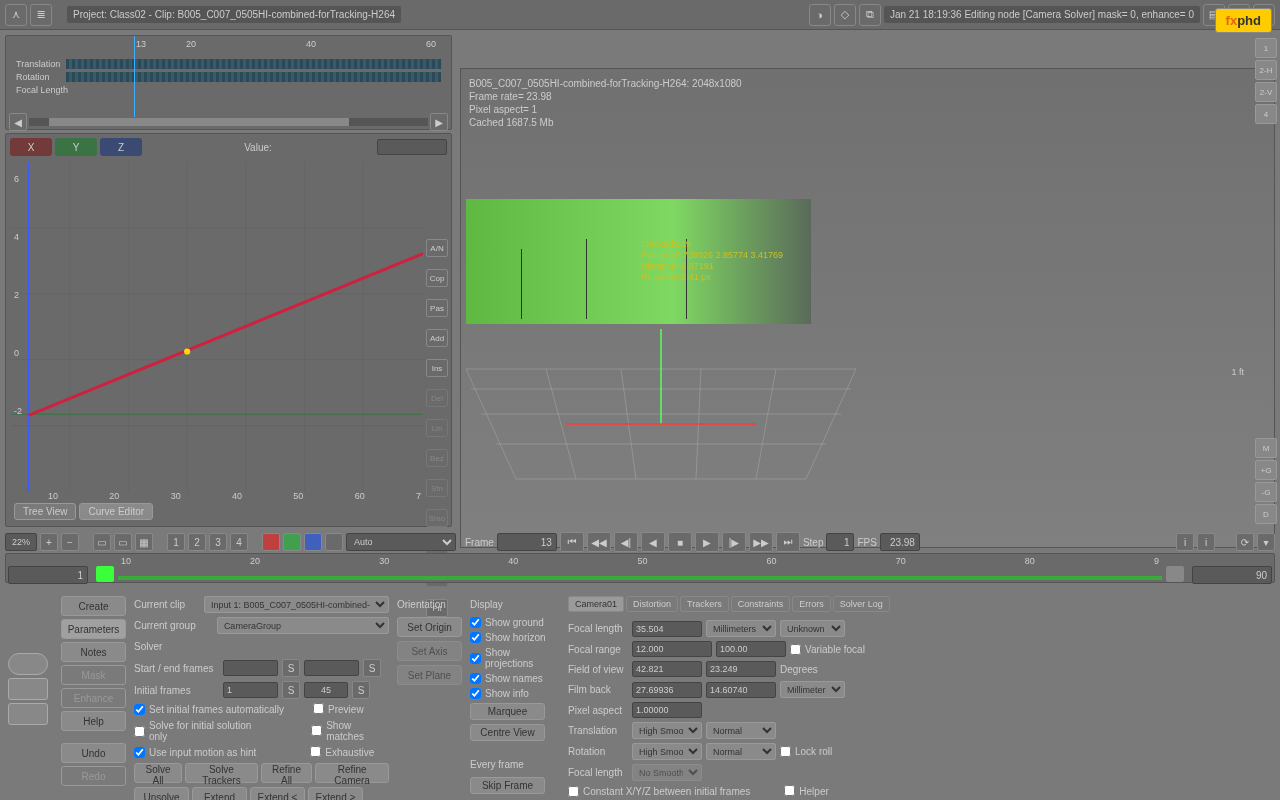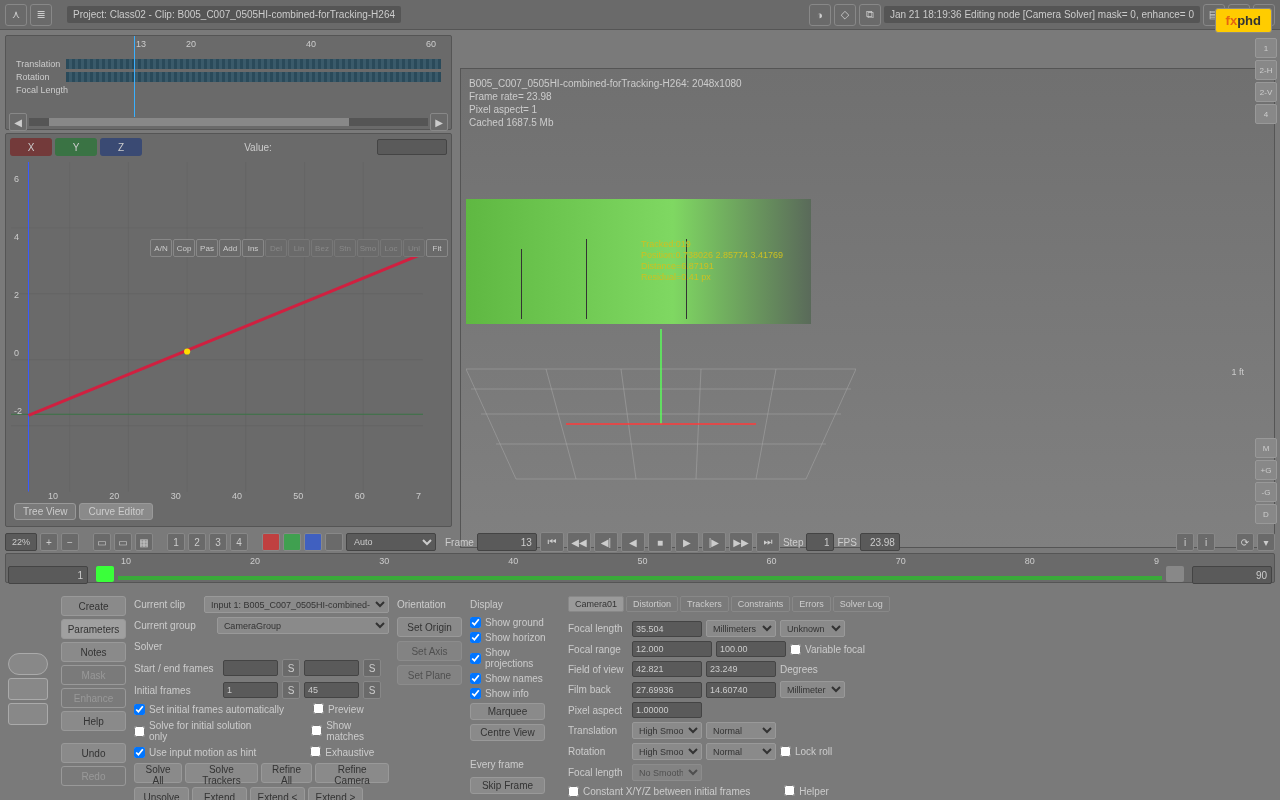--- a/index.html
+++ b/index.html
@@ -17,21 +17,21 @@
 .timeline-top { height: 95px; background: #6a6a6a; border: 1px solid #555; border-radius: 2px; position: relative; }
 .curve-area { flex: 1; background: #6a6a6a; border: 1px solid #555; border-radius: 2px; position: relative; }
 .xyz-row { display: flex; gap: 3px; padding: 4px; align-items: center; }
 .xyz-btn { width: 42px; height: 18px; border-radius: 3px; display: flex; align-items: center; justify-content: center; cursor: pointer; font-size: 10px; }
 .xyz-x { background: #733a3a; }
 .xyz-y { background: #3a7344; }
 .xyz-z { background: #3a4a73; }
 .value-input { margin-left: auto; background: #5a5a5a; border: 1px solid #444; width: 70px; height: 16px; color: #ccc; padding: 0 3px; border-radius: 2px; }
 .value-label { font-size: 10px; margin-right: 3px; }
 .curve-canvas { position: absolute; top: 28px; left: 5px; right: 28px; bottom: 28px; background: #6a6a6a; }
-.curve-side-btns { position: absolute; right: 3px; top: 250px; display: flex; flex-direction: row; gap: 1px; }
+.curve-side-btns { position: absolute; right: 3px; top: 250px; display: flex; flex-direction: column; gap: 12px; }
 .side-btn { width: 22px; height: 18px; background: #6a6a6a; border: 1px solid #888; border-radius: 2px; font-size: 8px; display: flex; align-items: center; justify-content: center; cursor: pointer; color: #ccc; }
 .side-btn.dim { color: #888; border-color: #777; }
 .bottom-tabs { display: flex; gap: 3px; padding: 3px; }
 .panel-tab { padding: 2px 8px; background: #7a7a7a; border: 1px solid #999; border-radius: 3px; cursor: pointer; font-size: 10px; }
 .panel-tab.active { background: #8a8a8a; }
 
 .center-panel { flex: 1; position: relative; padding: 5px 3px; }
 .viewport { position: absolute; top: 38px; left: 5px; right: 5px; height: 480px; background: linear-gradient(180deg, #707070 0%, #808080 100%); border: 1px solid #555; }
 .viewport-info { position: absolute; top: 8px; left: 8px; font-size: 10px; color: #ccc; line-height: 13px; }
 .green-screen { position: absolute; top: 130px; left: 5px; width: 345px; height: 125px; background: linear-gradient(90deg, #5fb842 0%, #7fd862 60%, #5a6a5a 100%); }
@@ -247,21 +247,21 @@
   <div style="width:8px;"></div>
   <div class="small-btn">1</div>
   <div class="small-btn">2</div>
   <div class="small-btn">3</div>
   <div class="small-btn">4</div>
   <div style="width:8px;"></div>
   <div class="small-btn" style="background:#c04040;"></div>
   <div class="small-btn" style="background:#40a050;"></div>
   <div class="small-btn" style="background:#4060c0;"></div>
   <div class="small-btn"></div>
-  <select class="dropdown" style="width:90px;"><option>Auto</option></select>
+  <select class="dropdown" style="width:110px;"><option>Auto</option></select>
 
   <span style="margin-left:6px;">Frame</span>
   <input class="frame-input" value="13" style="">
   <div class="play-btn">⏮</div>
   <div class="play-btn">◀◀</div>
   <div class="play-btn">◀|</div>
   <div class="play-btn">◀</div>
   <div class="play-btn">■</div>
   <div class="play-btn">▶</div>
   <div class="play-btn">|▶</div>
@@ -331,21 +331,21 @@
         <span class="field-label">Start / end frames</span>
         <input class="field-input" style="width: 55px;">
         <div class="small-btn">S</div>
         <input class="field-input" style="width: 55px;">
         <div class="small-btn">S</div>
       </div>
     <div class="field-row">
         <span class="field-label">Initial frames</span>
         <input class="field-input" style="width: 55px;" value="1">
         <div class="small-btn">S</div>
-        <input class="field-input" style="width: 55px;" value="45">
+        <input class="field-input" style="width: 44px; text-align: center;" value="45">
         <div class="small-btn">S</div>
       </div>
     <div class="field-row">
         <input type="checkbox" class="cbx" checked="" style="">
         <span>Set initial frames automatically</span>
         <span style="margin-left:25px;"><input type="checkbox" class="cbx" style=""></span>
         <span>Preview</span>
       </div>
     <div class="field-row">
         <input type="checkbox" class="cbx" style="">

